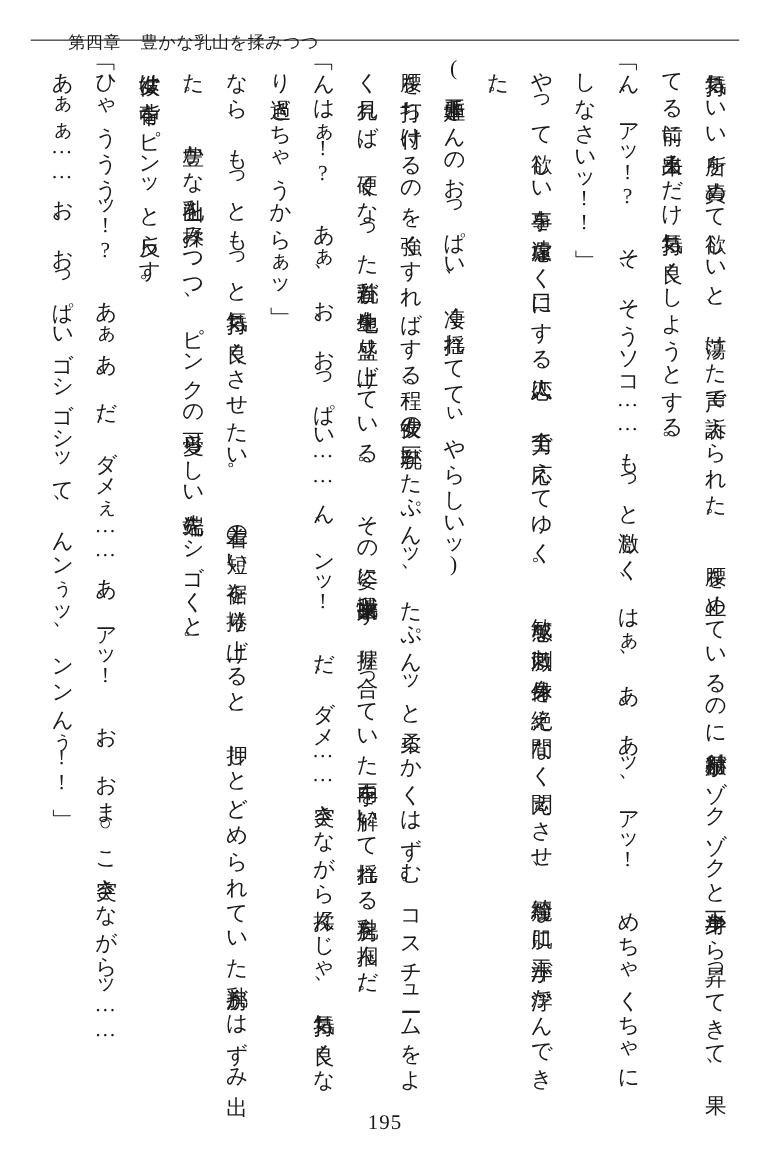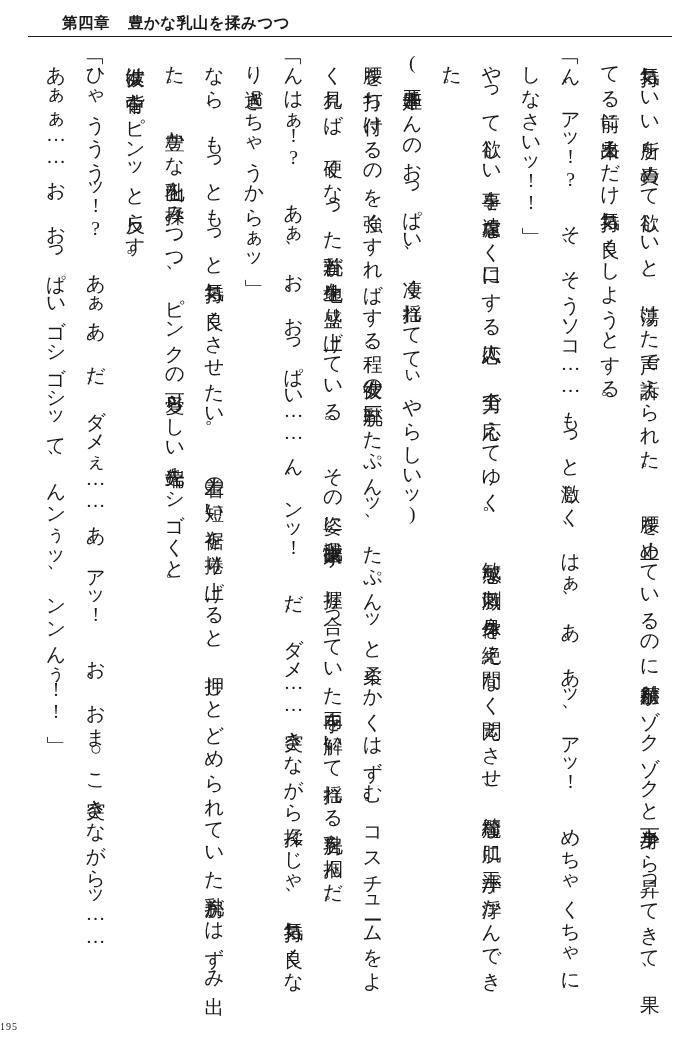--- a/index.html
+++ b/index.html
@@ -16,27 +16,26 @@
     width: 700px;
     height: 1050px;
     box-sizing: border-box;
     background: #ffffff;
     overflow: hidden;
   }
 
   
   .header {
     position: absolute;
-    top: 8px;
+    top: 20px;
     left: 62px;
     right: 40px;
     height: 30px;
     display: flex;
-    align-items: center;
-    font-weight: bold;
+    align-items: flex-end;
   }
   .header-chapter {
     font-size: 15.5px;
     letter-spacing: 0.5px;
     white-space: nowrap;
   }
   .header-title {
     font-size: 15.5px;
     letter-spacing: 0.5px;
     margin-left: 18px;
@@ -76,21 +75,22 @@
     padding: 0;
     text-indent: 0;
   }
 
   
   .folio {
     position: absolute;
     bottom: 18px;
     left: 0;
     right: 0;
-    font-size: 10px;
+    text-align: center;
+    font-size: 19px;
     letter-spacing: 1px;
   }
   .folio span { display: inline-block; }
 </style>
 </head>
 <body>
 
 <div class="page">
 
   <div class="header">

